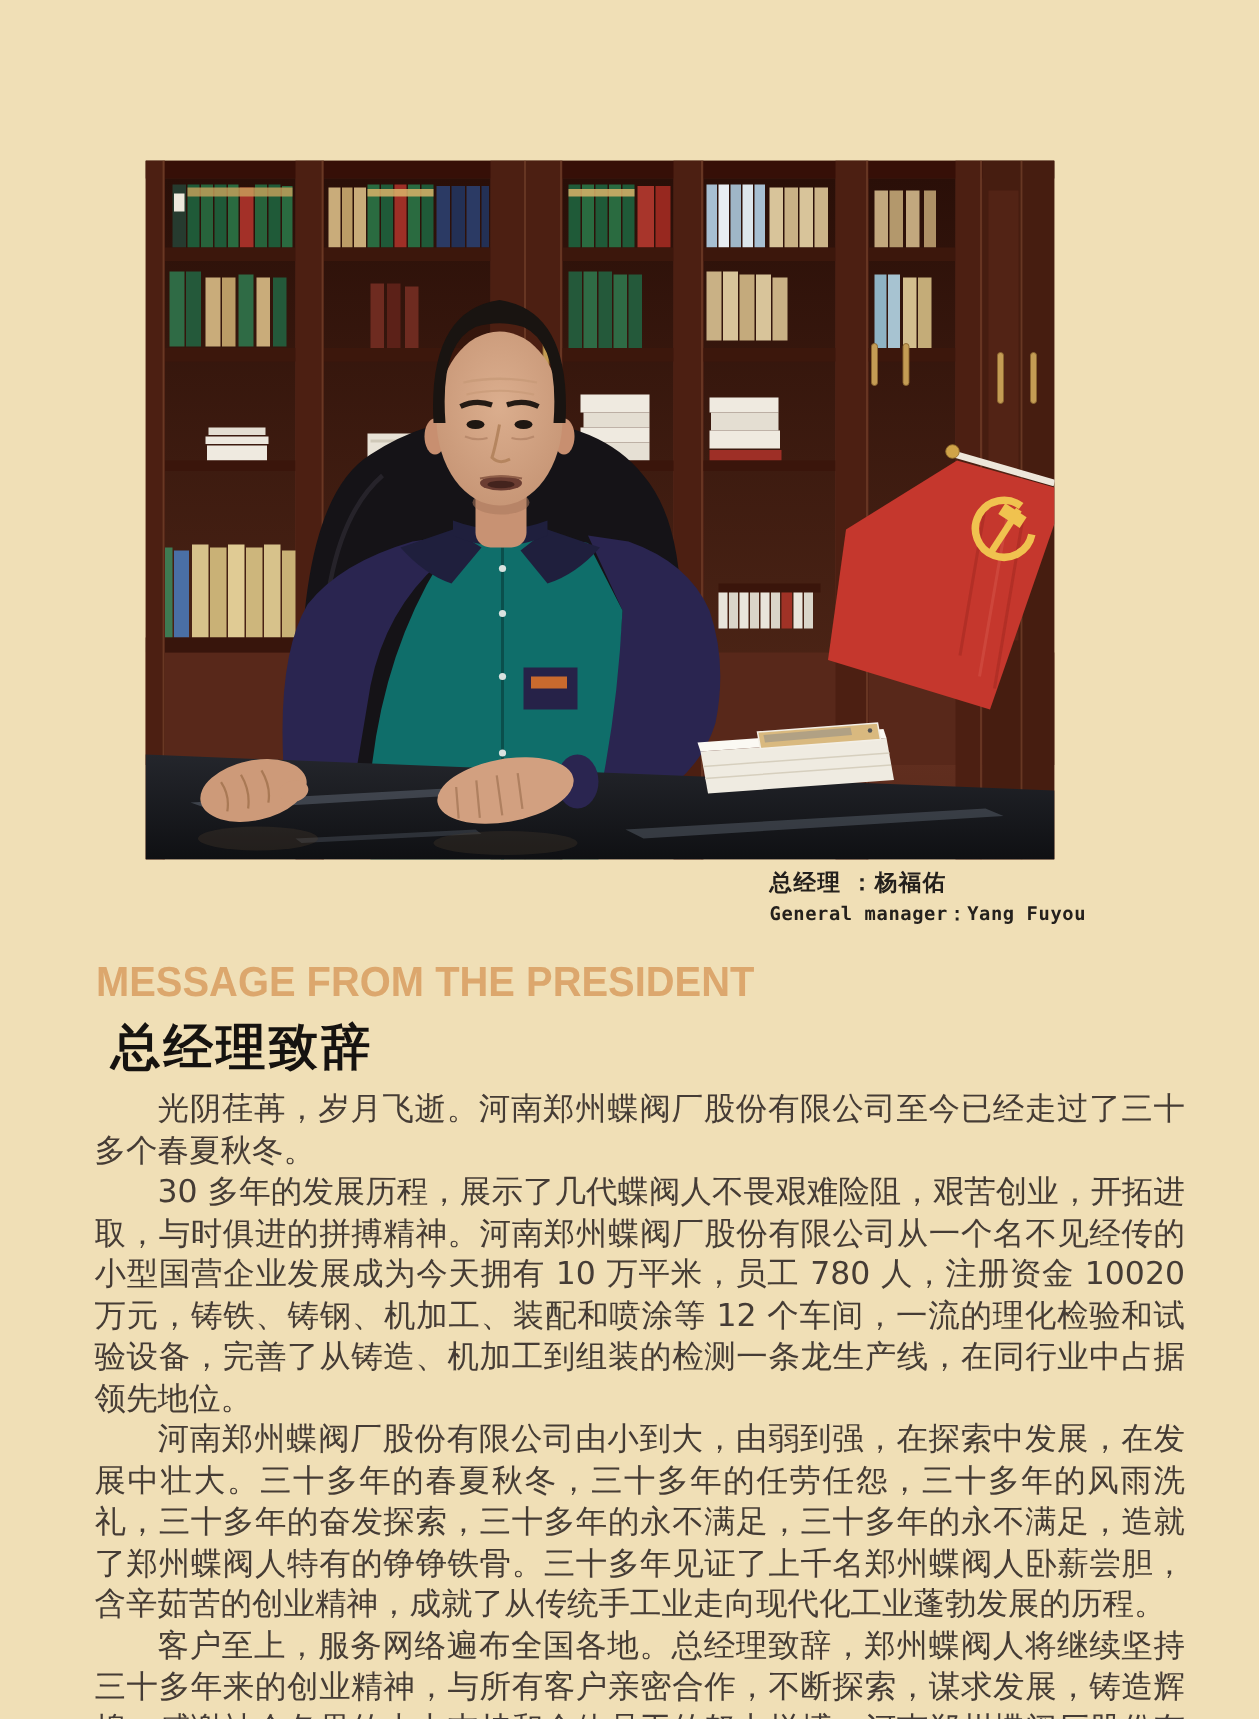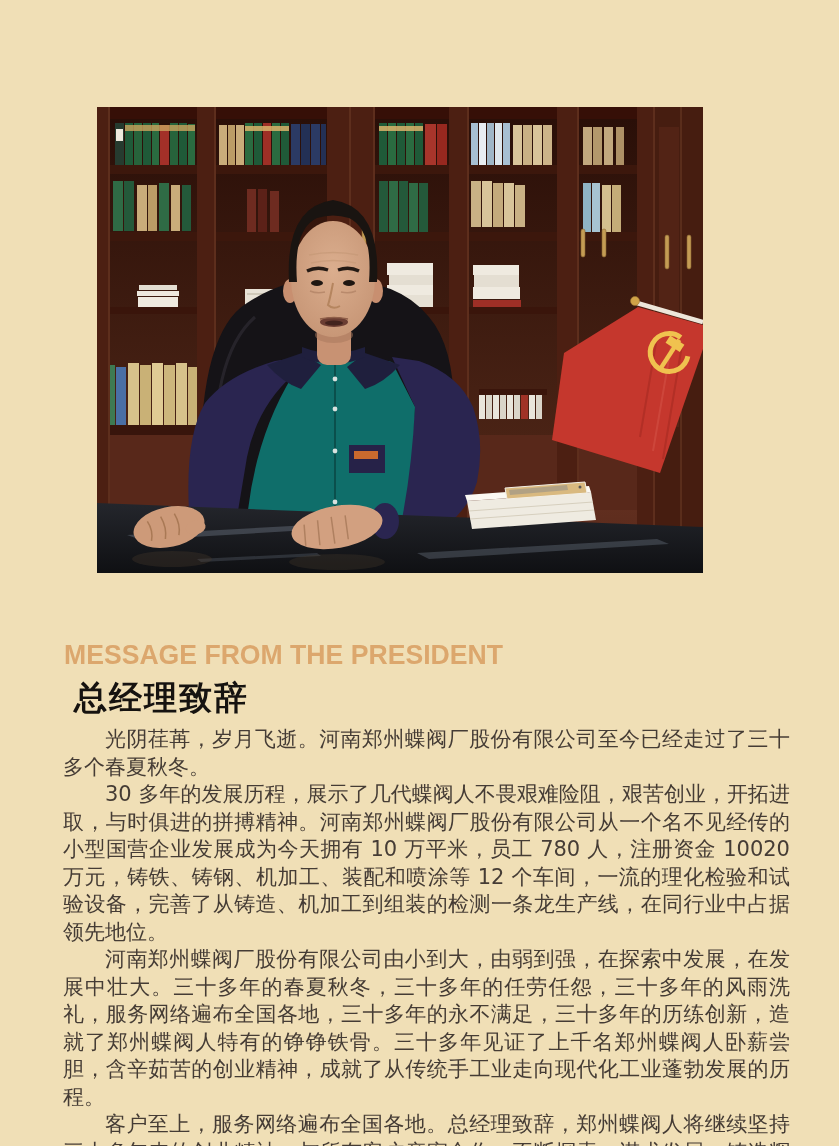--- a/index.html
+++ b/index.html
@@ -296,24 +296,28 @@
         <path d="M370,394 L494,385 L499,413 L375,422 Z" fill="#EFEBE1"></path>
         <path d="M370,394 L494,385 L492,379 L368,388 Z" fill="#FBF9F3"></path>
         <path d="M372,404 L496,395 M373,412 L497,403" stroke="#D6CFBE" stroke-width="1" fill="none"></path>
         <path d="M408,381 L488,375 L490,386 L410,392 Z" fill="#D9B97F" stroke="#F3EFE6" stroke-width="1"></path>
         <path d="M412,383 L470,378 L471,383 L413,388 Z" fill="#8A8A8A" opacity=".5"></path>
         <circle cx="483" cy="380" r="1.5" fill="#555555"></circle>
       </g>
     </svg>
   </figure>
 
+  <div class="caption">
+    <div class="cap-cn">总经理 ：杨福佑</div>
+    <div class="cap-en">General manager：Yang Fuyou</div>
+  </div>
 
   <h2 class="title-en">MESSAGE FROM THE PRESIDENT</h2>
   <h1 class="title-cn">总经理致辞</h1>
 
   <div class="body-text">
     <p>光阴荏苒，岁月飞逝。河南郑州蝶阀厂股份有限公司至今已经走过了三十多个春夏秋冬。</p>
     <p>30 多年的发展历程，展示了几代蝶阀人不畏艰难险阻，艰苦创业，开拓进取，与时俱进的拼搏精神。河南郑州蝶阀厂股份有限公司从一个名不见经传的小型国营企业发展成为今天拥有 10 万平米，员工 780 人，注册资金 10020 万元，铸铁、铸钢、机加工、装配和喷涂等 12 个车间，一流的理化检验和试验设备，完善了从铸造、机加工到组装的检测一条龙生产线，在同行业中占据领先地位。</p>
-    <p>河南郑州蝶阀厂股份有限公司由小到大，由弱到强，在探索中发展，在发展中壮大。三十多年的春夏秋冬，三十多年的任劳任怨，三十多年的风雨洗礼，服务网络遍布全国各地，三十多年的永不满足，三十多年的历练创新，造就了郑州蝶阀人特有的铮铮铁骨。三十多年见证了上千名郑州蝶阀人卧薪尝胆，含辛茹苦的创业精神，成就了从传统手工业走向现代化工业蓬勃发展的历程。</p>
+    <p>河南郑州蝶阀厂股份有限公司由小到大，由弱到强，在探索中发展，在发展中壮大。三十多年的春夏秋冬，三十多年的任劳任怨，三十多年的风雨洗礼，三十多年的奋发探索，三十多年的永不满足，三十多年的永不满足，造就了郑州蝶阀人特有的铮铮铁骨。三十多年见证了上千名郑州蝶阀人卧薪尝胆，含辛茹苦的创业精神，成就了从传统手工业走向现代化工业蓬勃发展的历程。</p>
     <p>客户至上，服务网络遍布全国各地。总经理致辞，郑州蝶阀人将继续坚持三十多年来的创业精神，与所有客户亲密合作，不断探索，谋求发展，铸造辉煌。感谢社会各界的大力支持和全体员工的努力拼搏，河南郑州蝶阀厂股份有限公司的明天一定会更加辉煌！</p>
   </div>
 
 </div>
 
 </body></html>

